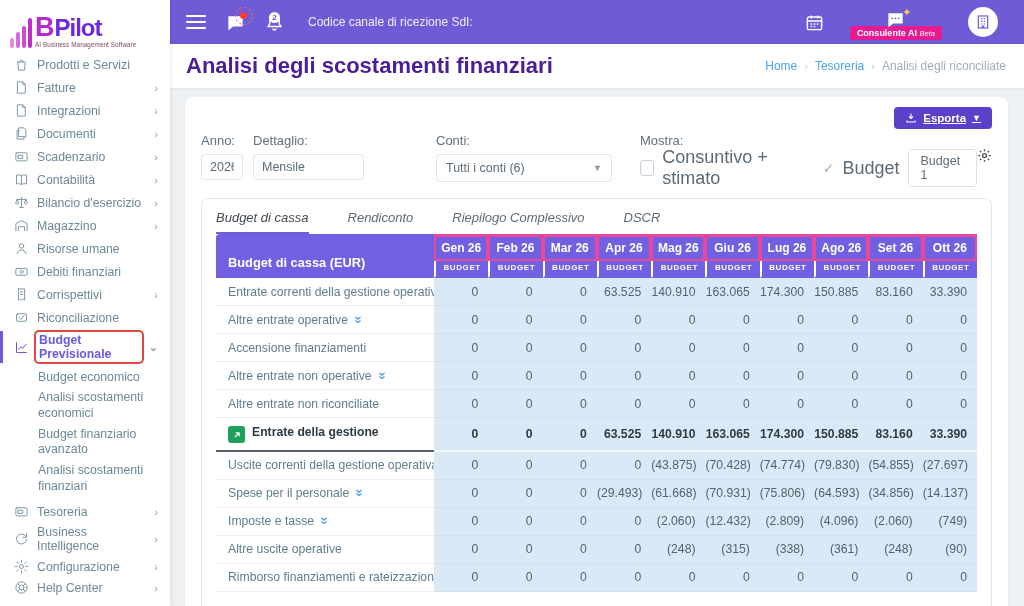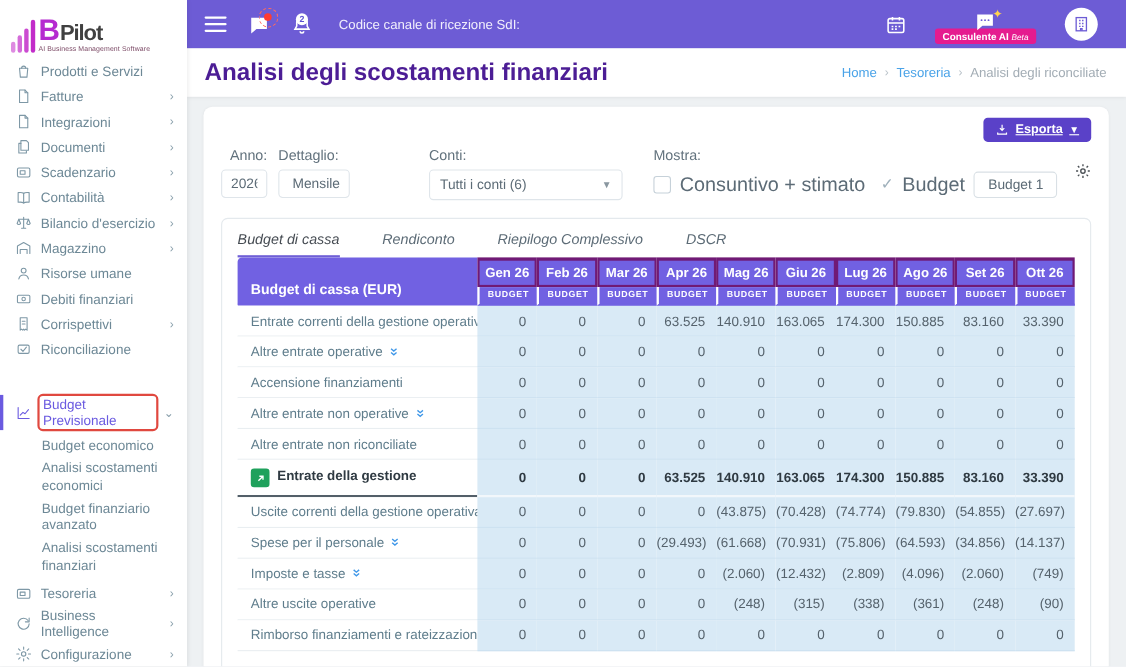--- a/index.html
+++ b/index.html
@@ -10,28 +10,28 @@
   .sidebar { width:170px; min-width:170px; background:#fff; height:606px; box-shadow:1px 0 4px rgba(0,0,0,.08); z-index:5; overflow:hidden; }
   .logo { padding:6px 8px 2px 10px; display:flex; align-items:flex-end; gap:3px; height:50px; }
   .logo-bars { display:flex; align-items:flex-end; gap:2px; height:30px; }
   .logo-bars i { width:4px; background:#c22cc9; border-radius:2px; display:block; }
   .logo-bars i:nth-child(1){height:10px;opacity:.55}
   .logo-bars i:nth-child(2){height:16px;opacity:.7}
   .logo-bars i:nth-child(3){height:22px;opacity:.85}
   .logo-bars i:nth-child(4){height:30px}
   .logo-text { line-height:1; }
   .logo-b { font-size:27px; font-weight:bold; color:#b52bd0; }
-  .logo-pilot { font-size:20px; font-weight:bold; color:#404040; letter-spacing:-1px; }
+  .logo-pilot { font-size:24px; font-weight:bold; color:#6d28d9; letter-spacing:-1px; }
   .logo-tag { font-size:6.3px; color:#7c4a66; text-align:right; margin-top:1px; letter-spacing:.1px; }
   .sb-menu { padding-top:3px; }
   .sb-item { position:relative; display:flex; align-items:center; gap:8px; padding:4px 12px 4px 14px; font-size:12.3px; color:#6d8896; cursor:pointer; }
   .sb-item .ic { width:15px; height:15px; color:#7e98a6; flex:none; display:flex; }
   .sb-item .ic svg { width:15px; height:15px; }
   .sb-item .chev { margin-left:auto; font-size:11px; color:#8aa0ac; }
-  .sb-item.active { color:#6a5ae0; font-weight:normal;margin-top:28px; }
+  .sb-item.active { color:#6a5ae0; font-weight:bold; }
   .sb-item.active .ic { color:#6a5ae0; }
   .sb-item.active::before { content:""; position:absolute; left:0; top:2px; bottom:2px; width:3px; background:#6a5ae0; }
   .redbox { outline:2px solid #e0483f; outline-offset:1px; border-radius:2px; padding:0 2px; }
   .sb-sub { padding:2px 0 4px 38px; }
   .sb-subitem { font-size:12.3px; color:#6d8896; line-height:1.28; padding:2.5px 8px 2.5px 0; max-width:122px; cursor:pointer; }
   .sb-subitem.active { color:#6a5ae0; font-weight:bold; }
   .sb-item.compact { padding-top:3px; padding-bottom:3px; }
 
   
   .main { flex:1; display:flex; flex-direction:column; height:606px; overflow:visible; }
@@ -68,23 +68,23 @@
   .card { background:#fff; border-radius:8px; padding:10px 16px 0 16px; height:560px; box-shadow:0 1px 3px rgba(0,0,0,.05); }
   .card-top { display:flex; justify-content:flex-end; }
   .btn-export { background:#5a41c8; color:#fff; border:none; border-radius:4px; font-size:11.5px; font-weight:bold; padding:5px 11px; display:flex; align-items:center; gap:6px; cursor:pointer; font-family:inherit;text-decoration:underline; }
   .btn-export svg { width:12px; height:12px; }
   .btn-export .caret { font-size:9px; }
 
   .filters { display:flex; align-items:flex-start; margin-top:4px; }
   .fgroup { display:flex; flex-direction:column; gap:6px; }
   .flabel { font-size:13px; color:#62727d; }
   .finput { border:1px solid #dfe5ea; border-radius:4px; height:26px; font-size:12.5px; color:#5c6b76; padding:0 8px; font-family:inherit; background:#fff; }
-  .fg-anno { margin-right:10px;align-items:flex-end; }
+  .fg-anno { margin-right:10px; }
   .fg-anno .finput { width:42px; }
-  .fg-dettaglio .finput { width:65px;text-align:right; }
+  .fg-dettaglio .finput { width:111px; }
   .fg-conti { margin-left:72px; }
   .fselect { border:1px solid #dfe5ea; border-radius:4px; height:28px; width:176px; font-size:12.5px; color:#5c6b76; display:flex; align-items:center; justify-content:space-between; padding:0 9px; cursor:pointer; }
   .fselect .caret { font-size:9px; color:#8a97a0; }
   .fg-mostra { margin-left:28px; }
   .mostra-row { display:flex; align-items:center; gap:8px; height:28px; }
   .cb { width:16px; height:16px; border:1px solid #c6d1d9; border-radius:3px; background:#fff; cursor:pointer; }
   .mostra-row .txt { font-size:18px; color:#5c6b76; }
   .checkmark { color:#9fb0bb; font-size:14px; margin-left:6px; font-family:"DejaVu Sans", sans-serif; }
   .chip { border:1px solid #d9e0e5; border-radius:4px; padding:4px 12px; font-size:12.5px; color:#5c6b76; background:#fff; cursor:pointer; }
   .gear-right { margin-left:auto; color:#4a4f54; align-self:center; cursor:pointer; }
@@ -93,21 +93,21 @@
   .tabpanel { border:1px solid #e4e9ed; border-radius:6px; margin-top:16px; padding:11px 14px 0 14px; height:420px; }
   .tabs { display:flex; gap:39px;font-style:italic; }
   .tab { font-size:13px; color:#5c6b76; padding-bottom:7px; cursor:pointer; }
   .tab.active { color:#454b52; border-bottom:2px solid #6f5fd6; }
   .updated { display:flex; justify-content:flex-end; align-items:center; gap:5px; font-size:11px; color:#8a9aa5; margin:8px 0 7px 0; }
   .updated svg { width:11px; height:11px; color:#7f94a0; cursor:pointer; }
 
   
   table.budget { width:100%; border-collapse:separate; border-spacing:0; table-layout:fixed; }
   th.th-label { width:218px; background:#7161e2; color:#fff; text-align:left; font-size:12.8px; padding:0 0 6px 12px; vertical-align:bottom; border-radius:4px 0 0 0; border-bottom:2px solid #7161e2; }
-  th.th-month { padding:3px 2px 2px 2px; background:#701a75; }
+  th.th-month { padding:3px 2px 2px 2px; background:#ec4899; }
   th.th-month .mbox { background:#7161e2; color:#fff; font-size:12px; font-weight:bold; padding:4px 0; text-align:center; }
   th.th-sub { background:#7161e2; color:#fff; font-size:8px; font-weight:bold; letter-spacing:.6px; padding:2px 0 4px 0; text-align:center; border-left:2px solid #fff; border-bottom:2px solid #7161e2; }
   td.rlabel { background:#fff; font-size:12.2px; color:#5f7d8c; padding:6.5px 6px 6.5px 12px; border-bottom:1px solid #e9eef1; white-space:nowrap; overflow:hidden; }
   td.rlabel .dchev { color:#3f97e8; margin-left:5px; }
   td.rlabel .dchev svg { width:10px; height:10px; vertical-align:-1px; }
   td.v { background:#d9eaf6; font-size:12.2px; color:#55626c; text-align:right; padding:6.5px 10px 6.5px 0; border-bottom:1px solid #cde2f1; }
   tr.total td.rlabel { font-weight:bold; color:#2f3a42; border-bottom:2.5px solid #535f69; }
   tr.total td.v { font-weight:bold; color:#2f3a42; border-bottom:2.5px solid #f2f7fb; }
   .tot-ic { display:inline-flex; width:17px; height:17px; background:#1fa15c; border-radius:3px; align-items:center; justify-content:center; color:#fff; margin-right:7px; vertical-align:-4px; }
   .tot-ic svg { width:10px; height:10px; }

